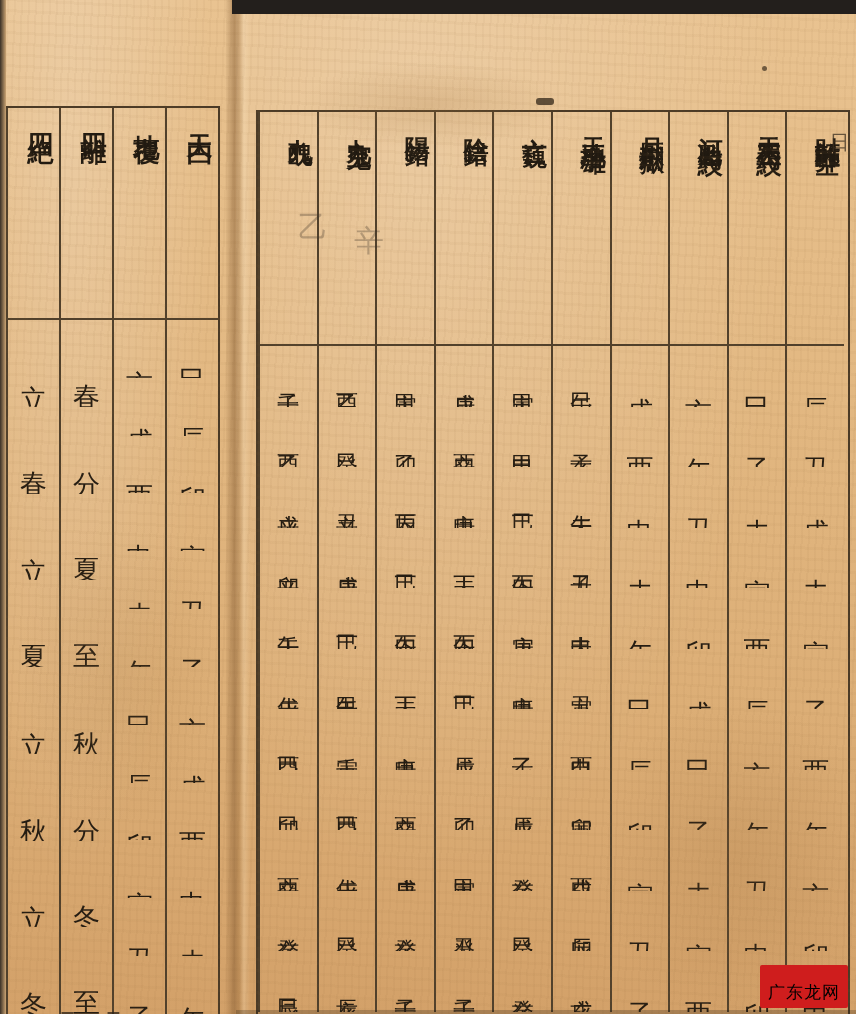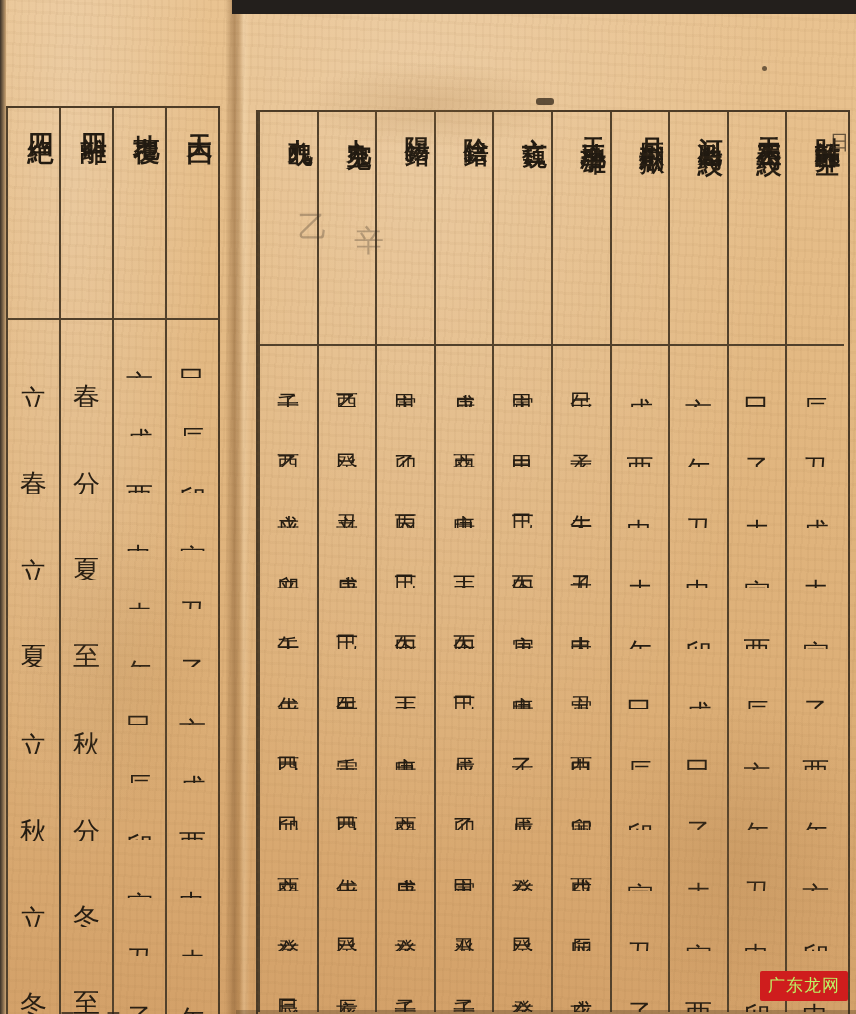--- a/index.html
+++ b/index.html
@@ -172,26 +172,26 @@
     text-orientation: upright;
     font-size: 20px;
     color: #3a2f20;
     opacity: .75;
     z-index: 14;
   }
   
   .watermark {
     position: absolute;
     right: 8px;
-    bottom: 13px;
+    bottom: 6px;
     background: #cf1d1d;
-    color: #bef264;
+    color: #000000;
     font-family: "Liberation Sans", sans-serif;
     font-size: 17px;
-    padding: 3px 8px 4px;
+    padding: 16px 8px 4px;
     letter-spacing: 1px;
     border-radius: 2px;
     z-index: 60;
   }
   .bottom-dark {
     position: absolute;
     left: 236px; bottom: 0;
     width: 620px; height: 4px;
     background: rgba(40,30,20,.25);
     z-index: 30;

